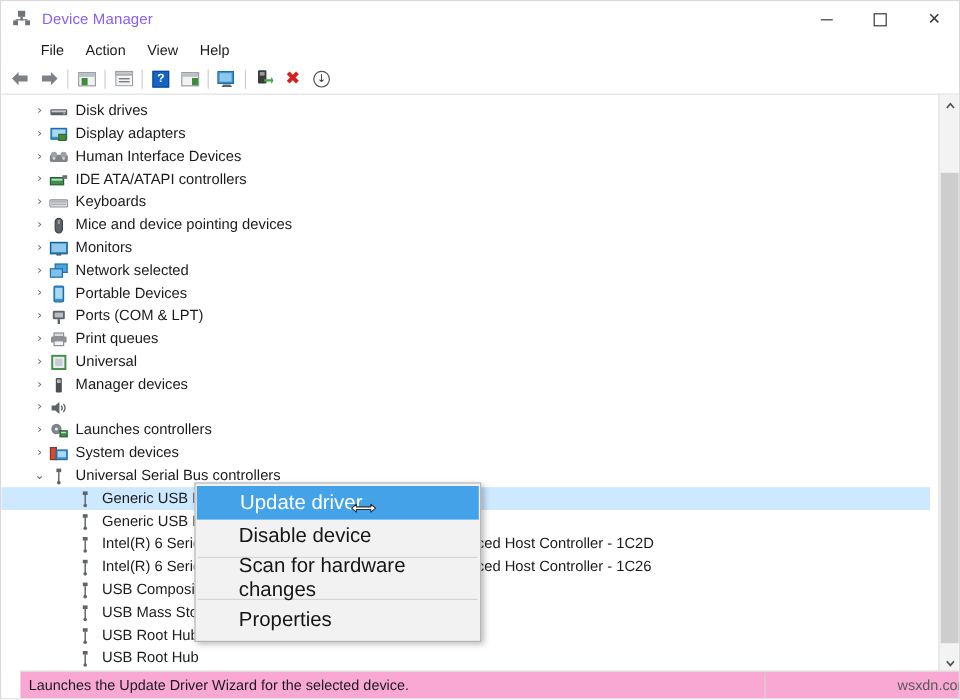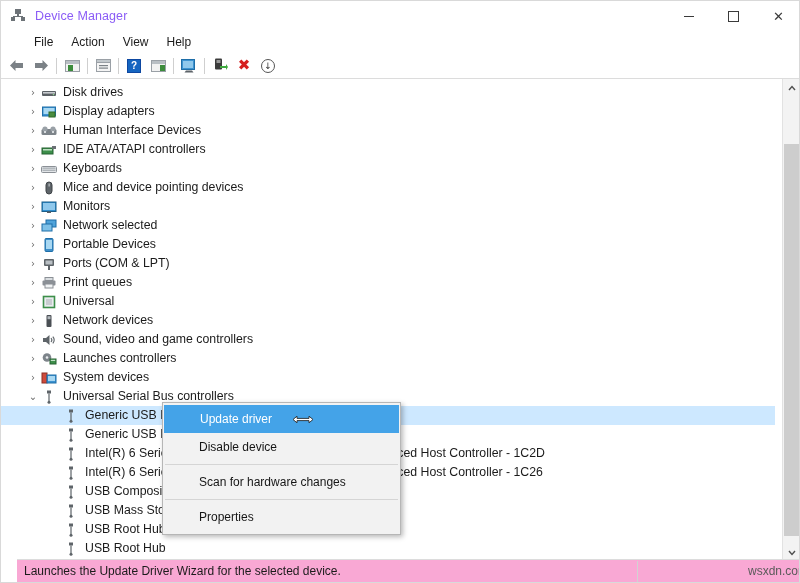--- a/index.html
+++ b/index.html
@@ -271,21 +271,21 @@
     box-shadow: 2px 2px 5px rgba(0,0,0,0.28);
     padding: 2px 0 3px 0;
     box-sizing: border-box;
     z-index: 50;
   }
   .ctx-item {
     height: 28px;
     display: flex;
     align-items: center;
     padding-left: 36px;
-    font-size: 12px;
+    font-size: 17px;
     color: #161616;
     cursor: default;
     position: relative;
   }
   .ctx-item.highlight {
     background: #44a3e8;
     color: #ffffff;
     margin: 0 1px;
   }
   .ctx-item.bold { font-weight: normal; }
@@ -548,33 +548,32 @@
       </div>
 
       <div class="trow lvl1">
         <span class="chev">›</span>
         <span class="ticon">
           <svg width="16" height="16" viewBox="0 0 16 16">
               <rect x="5.5" y="2" width="5" height="12" rx="1" fill="#4a4f54"></rect>
               <rect x="6.5" y="3.2" width="3" height="3" fill="#b3b9bd"></rect>
             </svg>
         </span>
-        <span class="tlabel">Network devices</span>
+        <span class="tlabel">Manager devices</span>
       </div>
 
       <div class="trow lvl1">
         <span class="chev">›</span>
         <span class="ticon">
           <svg width="16" height="16" viewBox="0 0 16 16">
               <path d="M2 6 L5 6 L8.5 3 L8.5 13 L5 10 L2 10 Z" fill="#5e6469"></path>
               <path d="M10 6 Q11.8 8 10 10" stroke="#5e6469" stroke-width="1.1" fill="none"></path>
               <path d="M11.8 4.6 Q14.6 8 11.8 11.4" stroke="#5e6469" stroke-width="1.1" fill="none"></path>
             </svg>
         </span>
-        <span class="tlabel">Sound, video and game controllers</span>
       </div>
 
       <div class="trow lvl1">
         <span class="chev">›</span>
         <span class="ticon">
           <svg width="16" height="16" viewBox="0 0 16 16">
               <circle cx="6" cy="6.5" r="4.3" fill="#7d848a"></circle>
               <circle cx="6" cy="6.5" r="1.3" fill="#e9ecee"></circle>
               <rect x="9" y="8" width="6" height="5" fill="#3d8f4a" stroke="#256030"></rect>
               <rect x="9.8" y="8.8" width="4.4" height="1.2" fill="#bfe0c4"></rect>

